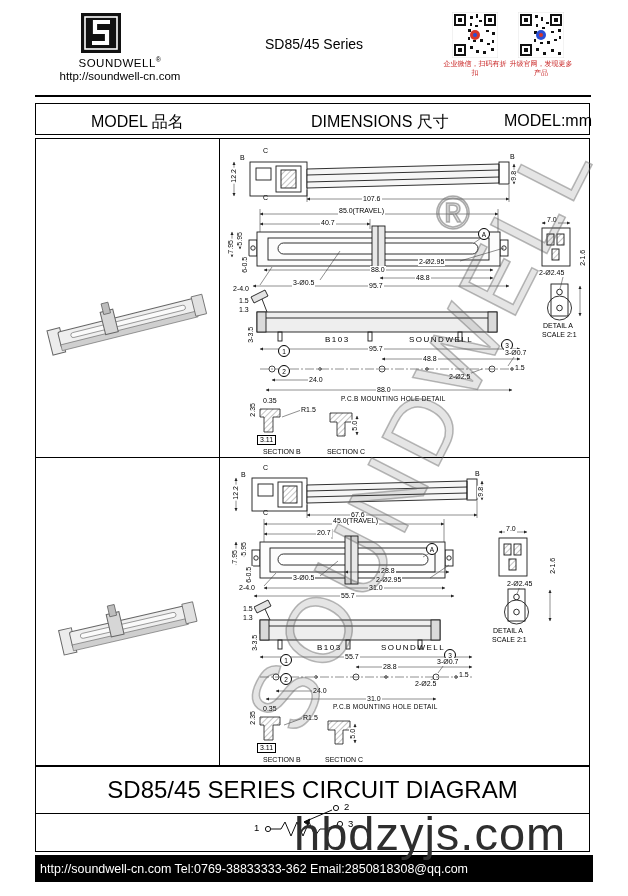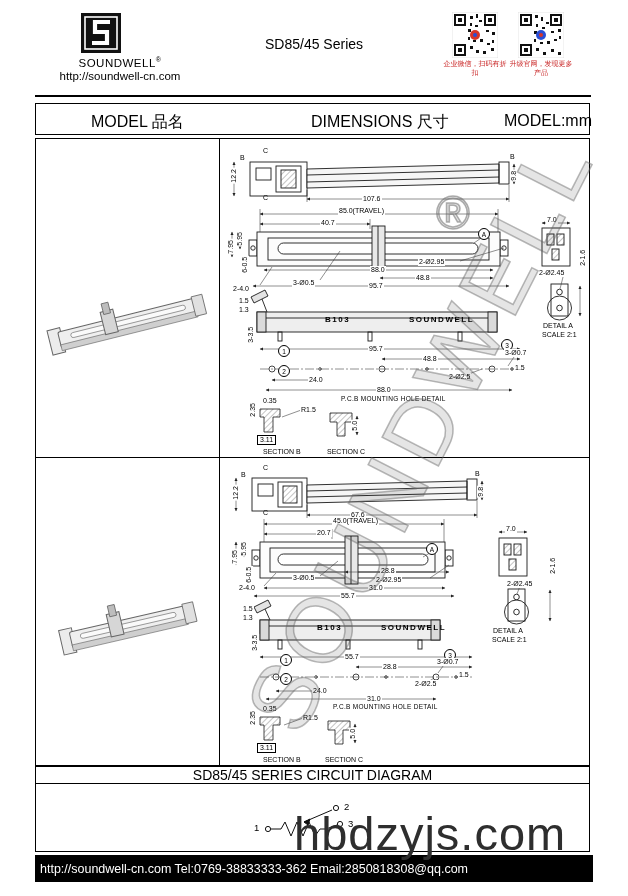--- a/index.html
+++ b/index.html
@@ -25,28 +25,28 @@
   .modelbox{position:absolute;left:0;top:0;width:183px;height:30px;border-bottom:1.4px solid #000;
             display:flex;align-items:center;padding-left:10px;box-sizing:border-box;font-size:15px;}
   .drawarea{position:absolute;left:184px;top:0;}
   .draw{position:absolute;left:0;top:0;}
   .prod{position:absolute;}
   
   .dim{position:absolute;font-size:7px;line-height:1.1;background:#fff;padding:0 1px;white-space:nowrap;z-index:6;}
   .nobg{background:transparent;}
   .v{transform:rotate(-90deg);}
   .boxed{border:1px solid #000;padding:0 2px;}
-  .bodytxt{font-size:8px;font-weight:bold;letter-spacing:1.5px;background:transparent;}
+  .bodytxt{font-size:8px;font-weight:normal;letter-spacing:1.5px;background:transparent;margin-top:20px;}
   .pcbtxt{font-size:6.5px;letter-spacing:.3px;}
   .circnum{position:absolute;z-index:6;width:10px;height:10px;border:1px solid #000;border-radius:50%;
            background:#fff;font-size:6.5px;display:flex;align-items:center;justify-content:center;}
   
   .circuitbox{position:absolute;left:35px;top:765px;width:553px;height:85px;border:1.5px solid #000;}
-  .circuit-title{position:absolute;left:0;top:0;width:100%;height:18px;border-bottom:1.5px solid #000;
-                 display:flex;align-items:center;justify-content:center;font-size:14px;box-sizing:border-box;}
+  .circuit-title{position:absolute;left:0;top:0;width:100%;height:48px;border-bottom:1.5px solid #000;
+                 display:flex;align-items:center;justify-content:center;font-size:24px;box-sizing:border-box;}
   .circuit-draw{position:absolute;left:0;top:33px;width:553px;height:50px;}
   .pinlbl{position:absolute;font-size:9.5px;z-index:6;}
   
   .footer{position:absolute;left:35px;top:855px;width:558px;height:27px;background:#000;color:#fff;
           font-size:12.5px;display:flex;align-items:center;padding-left:5px;box-sizing:border-box;z-index:40;}
   
   .wm-site{position:absolute;left:294px;top:806px;font-size:47px;color:#2e2e2e;z-index:60;letter-spacing:1px;}
   .wm-diag{position:absolute;left:225px;top:700px;font-size:92px;letter-spacing:8px;z-index:30;
            transform:rotate(-63deg);transform-origin:0 0;color:rgba(0,0,0,0.10);
            -webkit-text-stroke:1.5px rgba(100,100,100,0.45);pointer-events:none;white-space:nowrap;}

